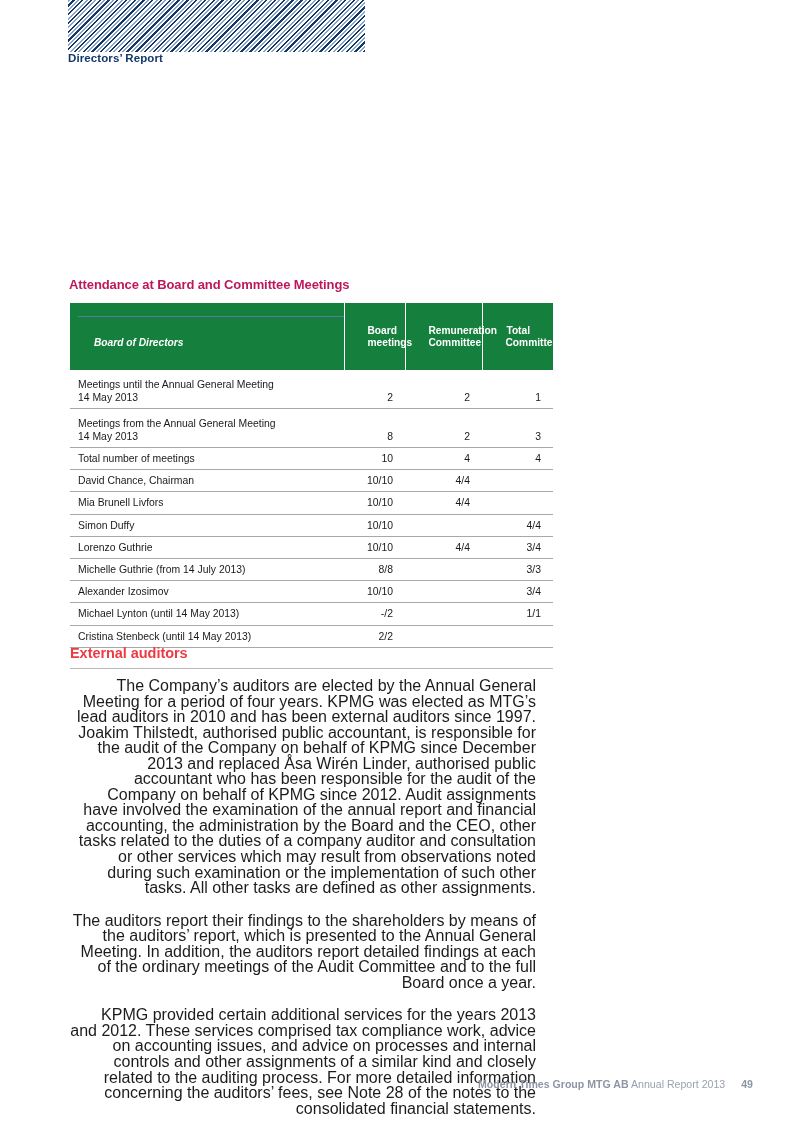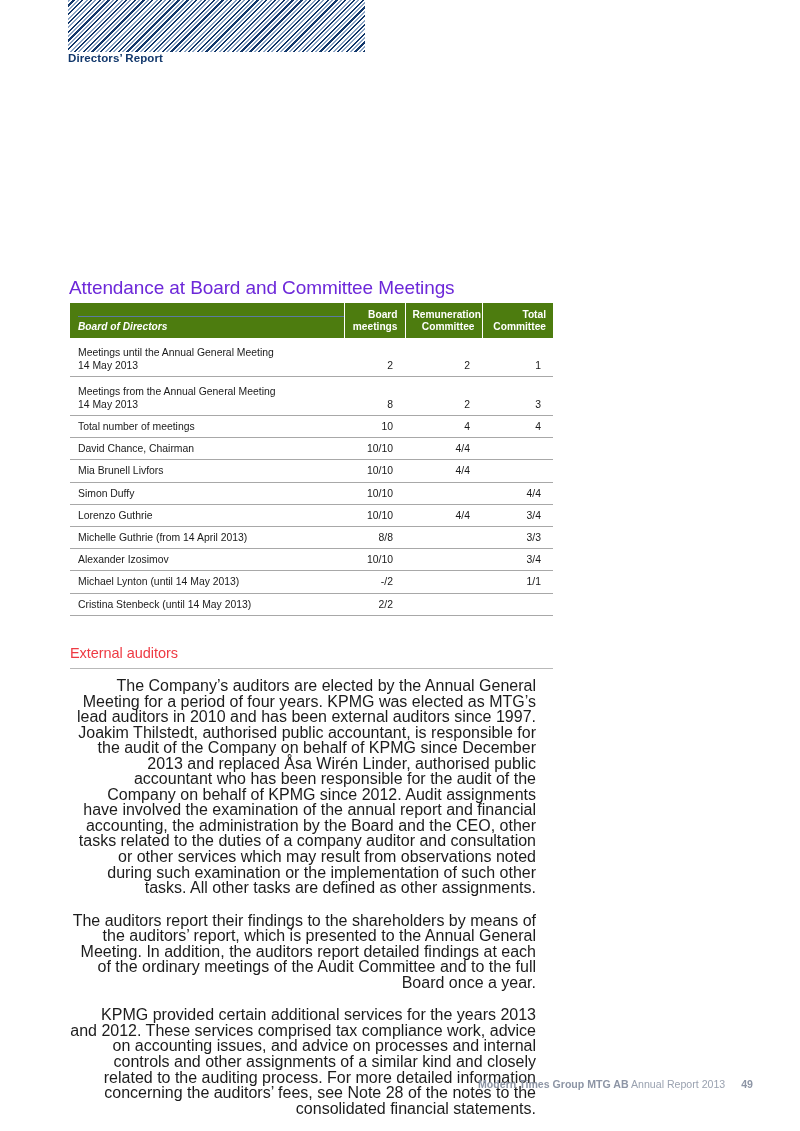--- a/index.html
+++ b/index.html
@@ -46,23 +46,23 @@
     color: #12386c;
     letter-spacing: 0.1px;
     white-space: nowrap;
   }
 
   
   .section-title {
     position: absolute;
     left: 69px;
     top: 277px;
-    font-size: 19px;
-    font-weight: normal;
-    color: #6d28d9;
+    font-size: 13px;
+    font-weight: bold;
+    color: #be185d;
     letter-spacing: -0.1px;
     white-space: nowrap;
   }
 
   
   .table-wrap {
     position: absolute;
     left: 70px;
     top: 303px;
     width: 483px;
@@ -72,26 +72,26 @@
     border-collapse: collapse;
     table-layout: fixed;
     font-size: 10.2px;
   }
   table.attendance col.c-name   { width: 274px; }
   table.attendance col.c-board  { width: 61px;  }
   table.attendance col.c-remun  { width: 77px;  }
   table.attendance col.c-audit  { width: 71px;  }
 
   thead th {
-    background: #4d7c0f;
+    background: #15803d;
     color: #ffffff;
     font-weight: bold;
     font-size: 10.2px;
     vertical-align: bottom;
-    padding: 0;
+    padding: 16px;
     height: 35px;
     line-height: 11.5px;
   }
   thead th .th-inner {
     display: block;
     padding: 0 7px 6px 7px;
   }
   thead th.th-name .th-inner {
     padding-left: 8px;
     text-align: left;
@@ -145,21 +145,21 @@
   
   .sub-head {
     position: absolute;
     left: 70px;
     top: 645px;
     width: 483px;
   }
   .sub-head h2 {
     margin: 0;
     font-size: 14.5px;
-    font-weight: normal;
+    font-weight: bold;
     color: #ee3a43;
     letter-spacing: -0.05px;
   }
   .sub-head .rule {
     margin-top: 7px;
     height: 1px;
     background: #b9b9b9;
   }
 
   
@@ -302,21 +302,21 @@
         <tr>
           <td class="cell-name">
             <span class="name-l1">Lorenzo Guthrie</span>
           </td>
           <td class="cell-num">10/10</td>
           <td class="cell-num">4/4</td>
           <td class="cell-num">3/4</td>
         </tr>
         <tr>
           <td class="cell-name">
-            <span class="name-l1">Michelle Guthrie (from 14 April 2013)</span>
+            <span class="name-l1">Michelle Guthrie (from 14 July 2013)</span>
           </td>
           <td class="cell-num">8/8</td>
           <td class="cell-num"></td>
           <td class="cell-num">3/3</td>
         </tr>
         <tr>
           <td class="cell-name">
             <span class="name-l1">Alexander Izosimov</span>
           </td>
           <td class="cell-num">10/10</td>

